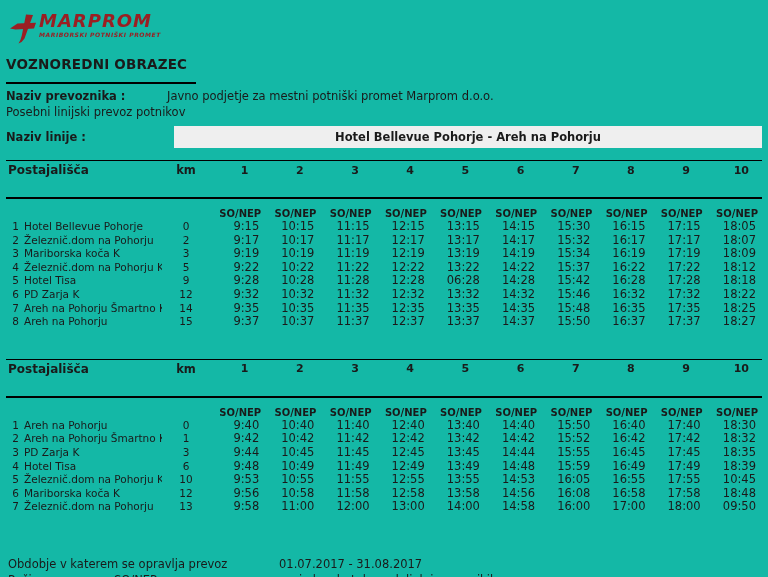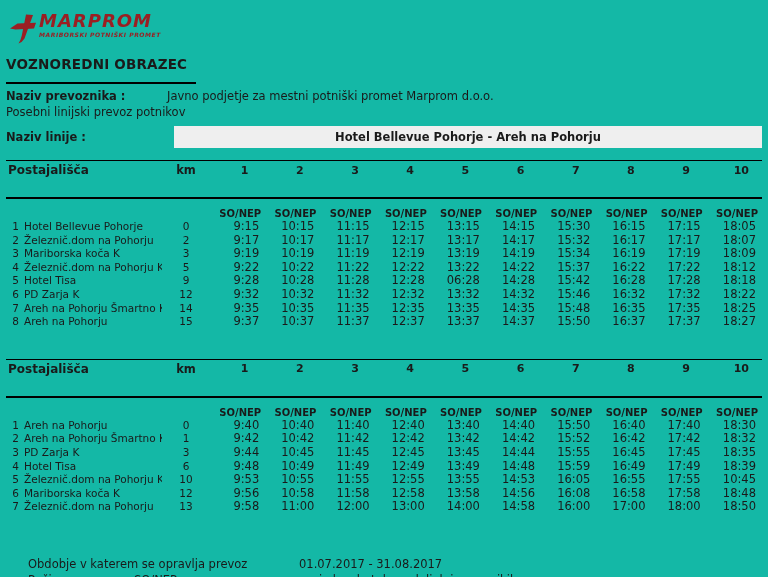--- a/index.html
+++ b/index.html
@@ -61,21 +61,21 @@
     padding: 9px 4px 1px 0; white-space: nowrap;
   }
   tbody.tt-body td { padding: 0; height: 13.6px; line-height: 13.6px; vertical-align: middle; }
   td.stop-cell { font-size: 10.5px; white-space: nowrap; overflow: hidden; }
   .stop-num { display: inline-block; width: 13px; text-align: right; margin-right: 5px; }
   td.km-cell { font-size: 10.5px; text-align: center; }
   td.time-cell { font-size: 11.5px; text-align: right; padding-right: 6px !important; white-space: nowrap; }
 
   
   .footer { margin-top: 42px; font-size: 11.5px; line-height: 16px; margin-left: 2px; }
-  .footer-line { display: flex; margin-left: 20px; }
+  .footer-line { display: flex; }
   .f-period-label { width: 271px; flex: 0 0 271px; }
   .f-regime-label { width: 106px; flex: 0 0 106px; }
   .f-regime-value { width: 165px; flex: 0 0 165px; }
 </style>
 </head>
 <body>
 
 <div class="page">
 
   <div class="logo-row">
@@ -400,21 +400,21 @@
           <td class="km-cell">13</td>
           <td class="time-cell">9:58</td>
           <td class="time-cell">11:00</td>
           <td class="time-cell">12:00</td>
           <td class="time-cell">13:00</td>
           <td class="time-cell">14:00</td>
           <td class="time-cell">14:58</td>
           <td class="time-cell">16:00</td>
           <td class="time-cell">17:00</td>
           <td class="time-cell">18:00</td>
-          <td class="time-cell">18:50</td>
+          <td class="time-cell">09:50</td>
         </tr>
       </tbody>
   </table>
 
   <div class="footer">
     <div class="footer-line">
       <span class="f-period-label">Obdobje v katerem se opravlja prevoz</span>
       <span>01.07.2017 - 31.08.2017</span>
     </div>
     <div class="footer-line">

